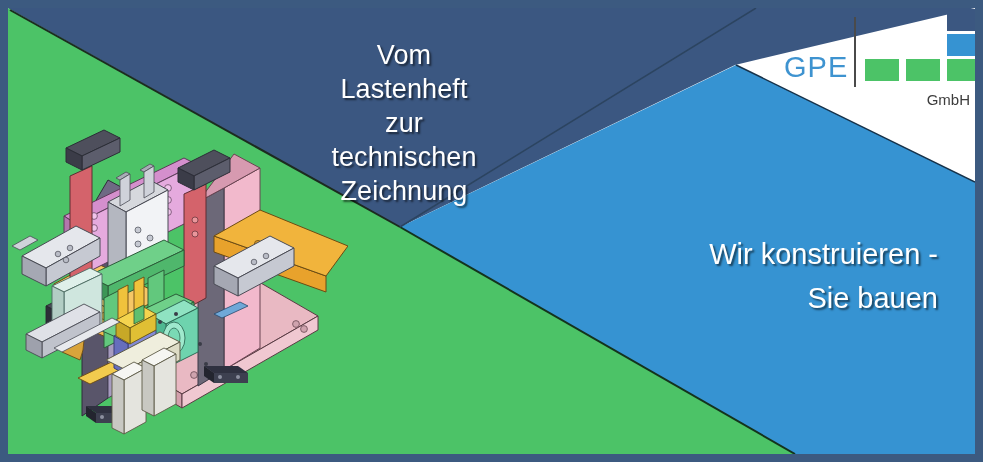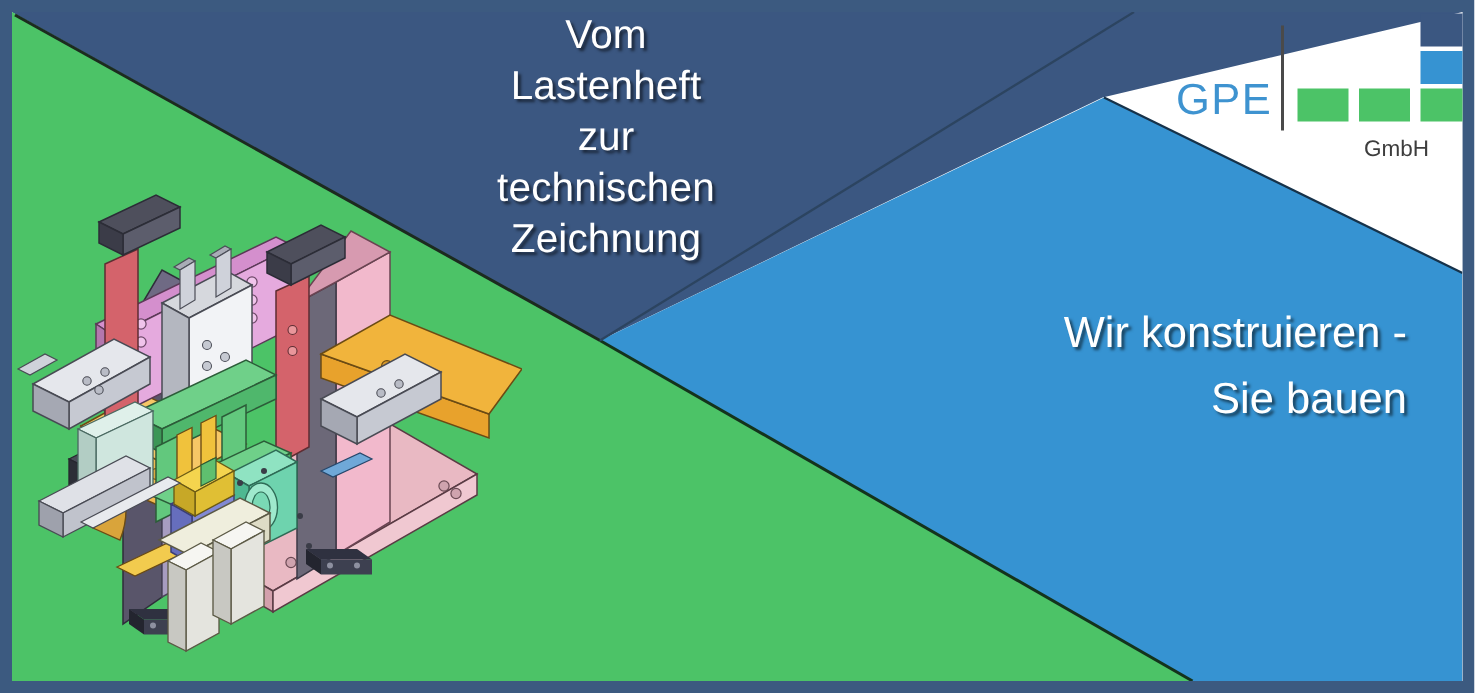--- a/index.html
+++ b/index.html
@@ -47,20 +47,21 @@
     width: 340px;
     height: 406px;
   }
 
   
   .txt {
     position: absolute;
     color: #ffffff;
     white-space: pre-line;
     text-shadow: 2px 2px 2px rgba(0,0,0,0.55);
+    margin-top: 32px;
   }
 
   #headline {
     left: 286px;
     top: -2px;
     width: 220px;
     text-align: center;
     font-size: 27px;
     line-height: 34px;
     letter-spacing: 0.1px;
@@ -113,21 +114,21 @@
   }
   .sq-green  { background: #4cc367; }
   .sq-navy   { background: #3b5781; }
   .sq-blue   { background: #3693d2; }
 
   #logo-gmbh {
     position: absolute;
     left: 119px;
     top: 84px;
     width: 78px;
-    text-align: center;
+    text-align: right;
     font-size: 15px;
     color: #3d3d3d;
     line-height: 16px;
   }
 </style>
 </head>
 <body>
 
 <div id="banner">
   <div id="stage">

